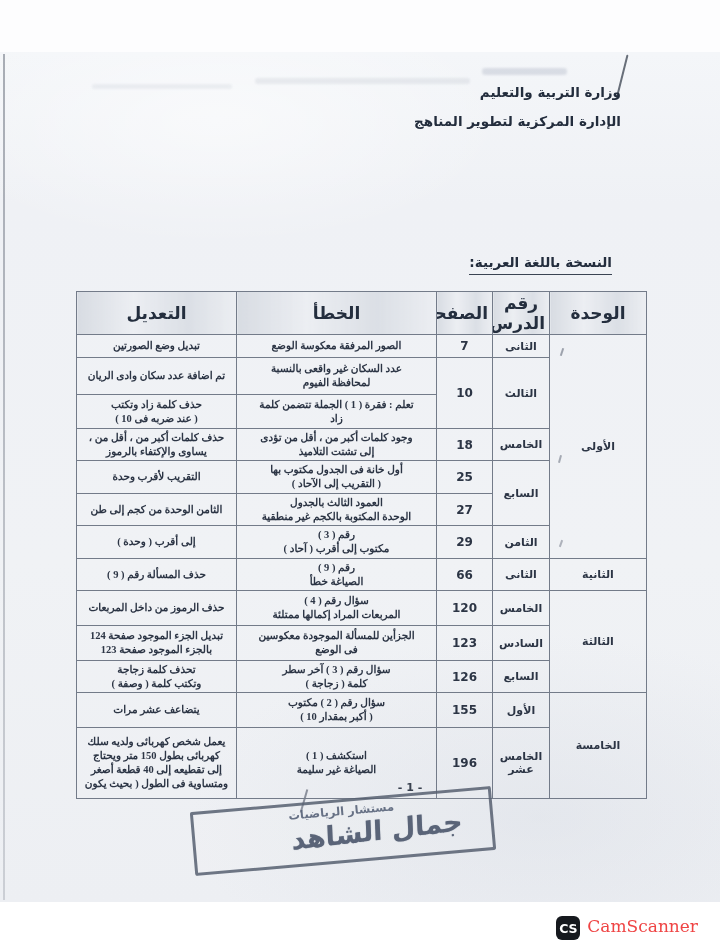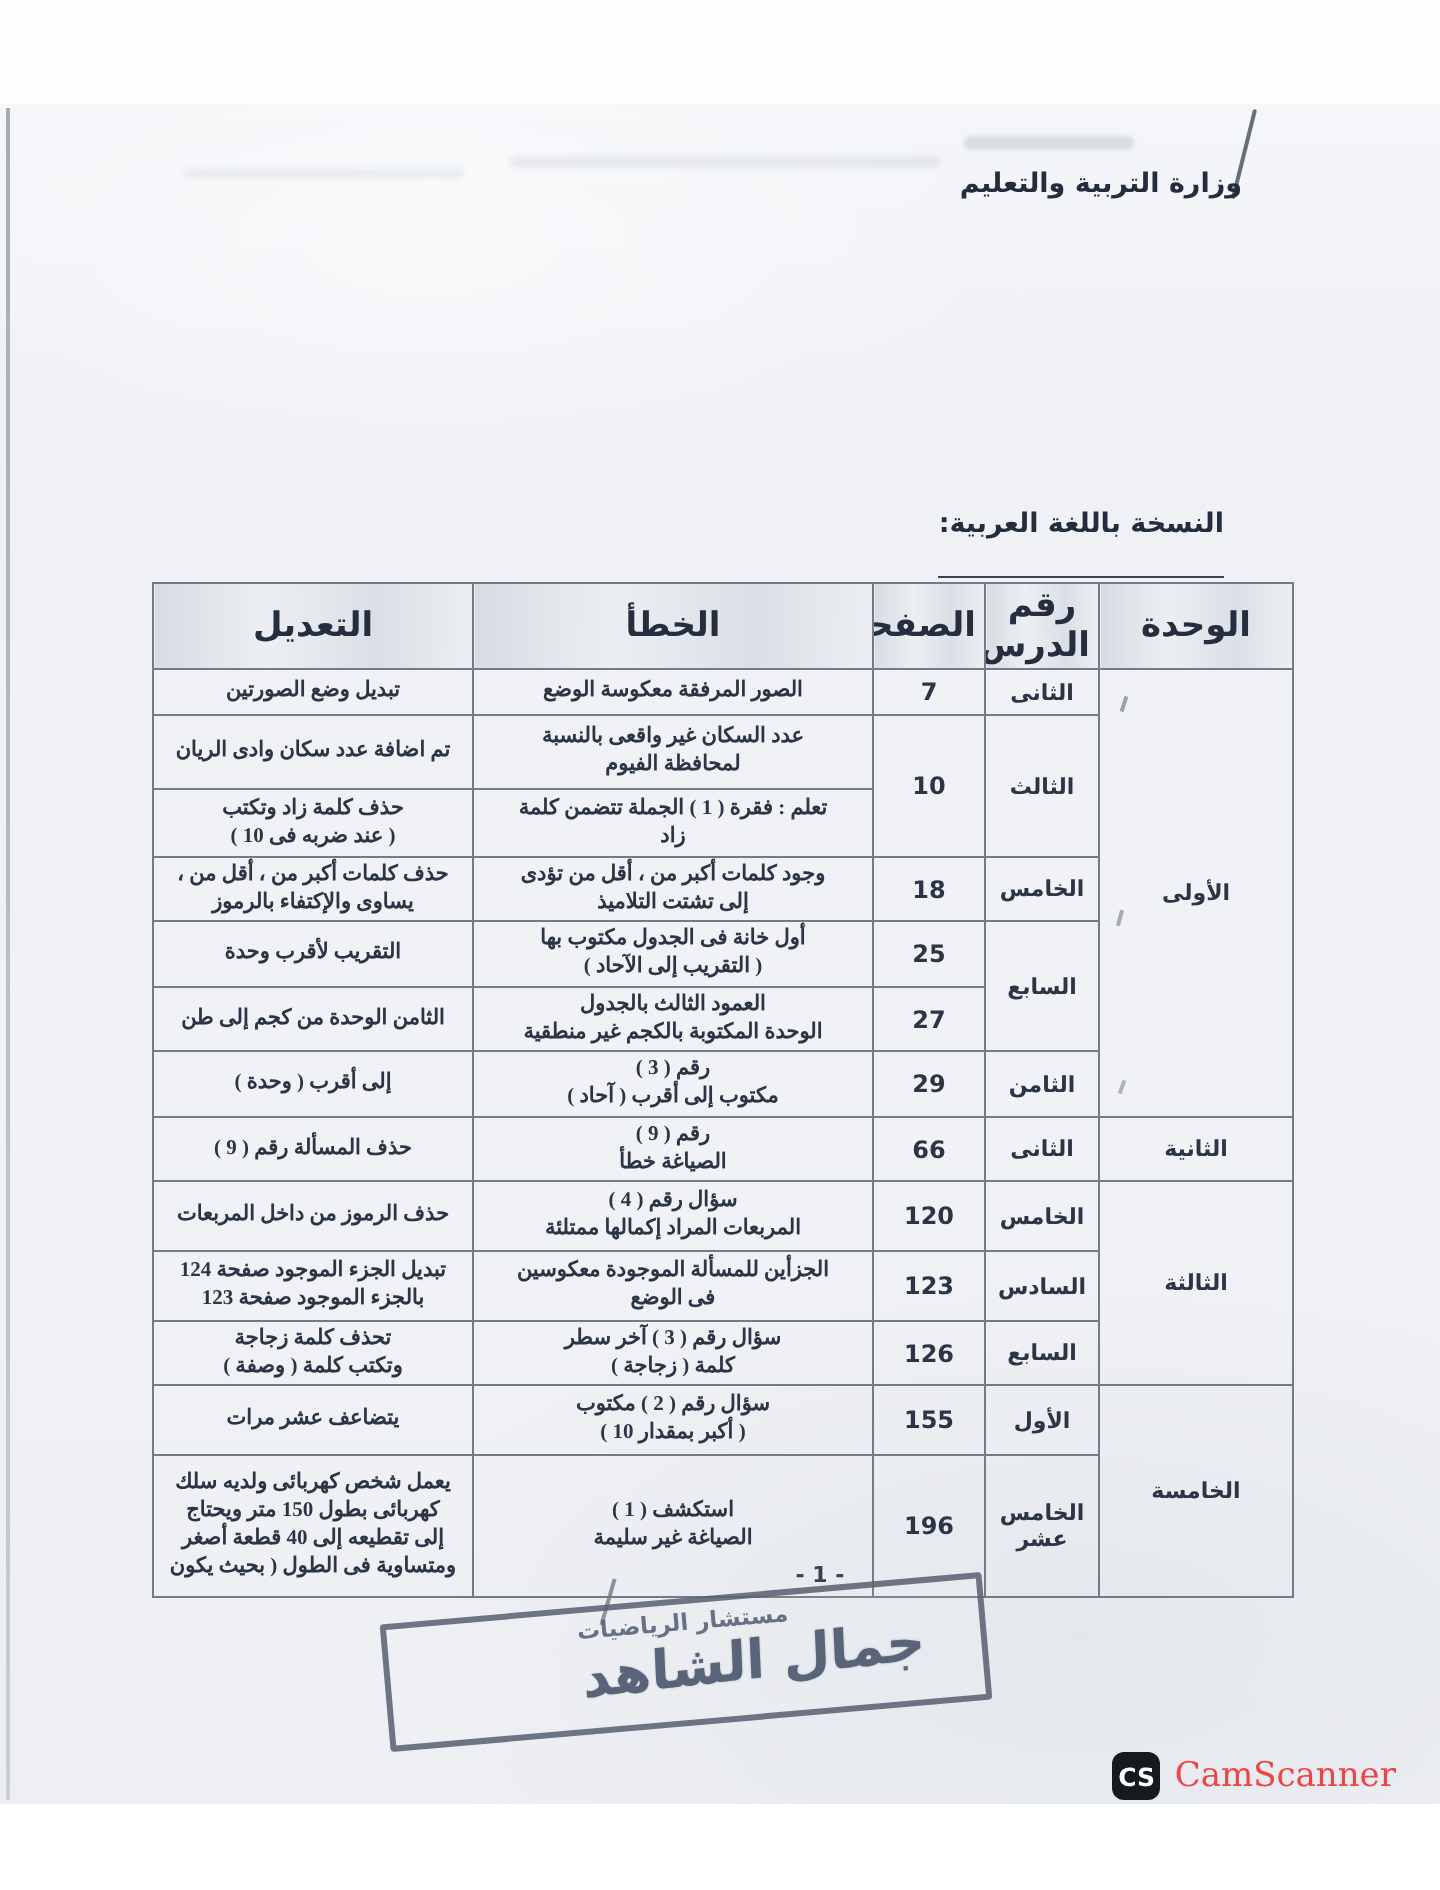--- a/index.html
+++ b/index.html
@@ -50,21 +50,21 @@
     border-bottom:1.5px solid #3a4352; padding-bottom:3px;
   }
   .intro {
     position:absolute; right:74px; left:74px; top:178px;
     font-size:12.5px; font-weight:bold; color:#2b3444;
     line-height:23px; text-align:justify; text-indent:26px;
   }
   .section-heading {
     position:absolute; right:108px; top:254px;
     font-weight:bold; font-size:13.5px; color:#232d3d;
-    border-bottom:1.5px solid #3a4352; padding-bottom:18px;
+    border-bottom:1.5px solid #3a4352; padding-bottom:4px;
   }
 
   table.amend {
     position:absolute; right:73px; top:291px; width:570px;
     border-collapse:collapse; table-layout:fixed;
     direction:rtl;
   }
   table.amend th, table.amend td {
     border:1px solid #737b89;
     text-align:center; vertical-align:middle;
@@ -99,21 +99,21 @@
   .stamp-name {
     position:absolute; top:16px; right:28px;
     font-size:27px; font-weight:bold; color:#4e596e;
     transform:skew(-4deg) rotate(-1.5deg);
     letter-spacing:2px; opacity:.92;
     text-shadow:0 0 1px rgba(78,89,110,.5);
     white-space:nowrap;
   }
 
   .bottom-bar { position:absolute; left:0; top:902px; width:720px; height:43px; background:#ffffff; }
-  .cs-logo { position:absolute; top:876px; right:22px; display:flex; align-items:center; gap:7px; direction:ltr; }
+  .cs-logo { position:absolute; top:916px; right:22px; display:flex; align-items:flex-start; gap:7px; direction:ltr; }
   .cs-badge {
     width:24px; height:24px; border-radius:6px; background:#16191e;
     color:#ffffff; font-size:12.5px; font-weight:bold;
     display:flex; align-items:center; justify-content:center;
     font-family:"DejaVu Sans", sans-serif;
   }
   .cs-name { font-family:"DejaVu Serif", serif; font-size:17px; color:#ef4444; }
 </style>
 </head>
 <body>
@@ -127,20 +127,21 @@
   <div class="noise n-scribble2"></div>
   <div class="noise n-scribble3"></div>
   <div class="noise n-slash"></div>
   <div class="noise n-tick1"></div>
   <div class="noise n-tick2"></div>
   <div class="noise n-tick3"></div>
   <div class="noise n-fold"></div>
 
   <div class="content">
     <div class="hdr hdr-1">وزارة التربية والتعليم</div>
+    <div class="hdr hdr-2">الإدارة المركزية لتطوير المناهج</div>
 
 
 
     <div class="section-heading">النسخة باللغة العربية:</div>
 
     <table class="amend">
       <colgroup>
         <col style="width:97px">
           <col style="width:57px">
           <col style="width:56px">

